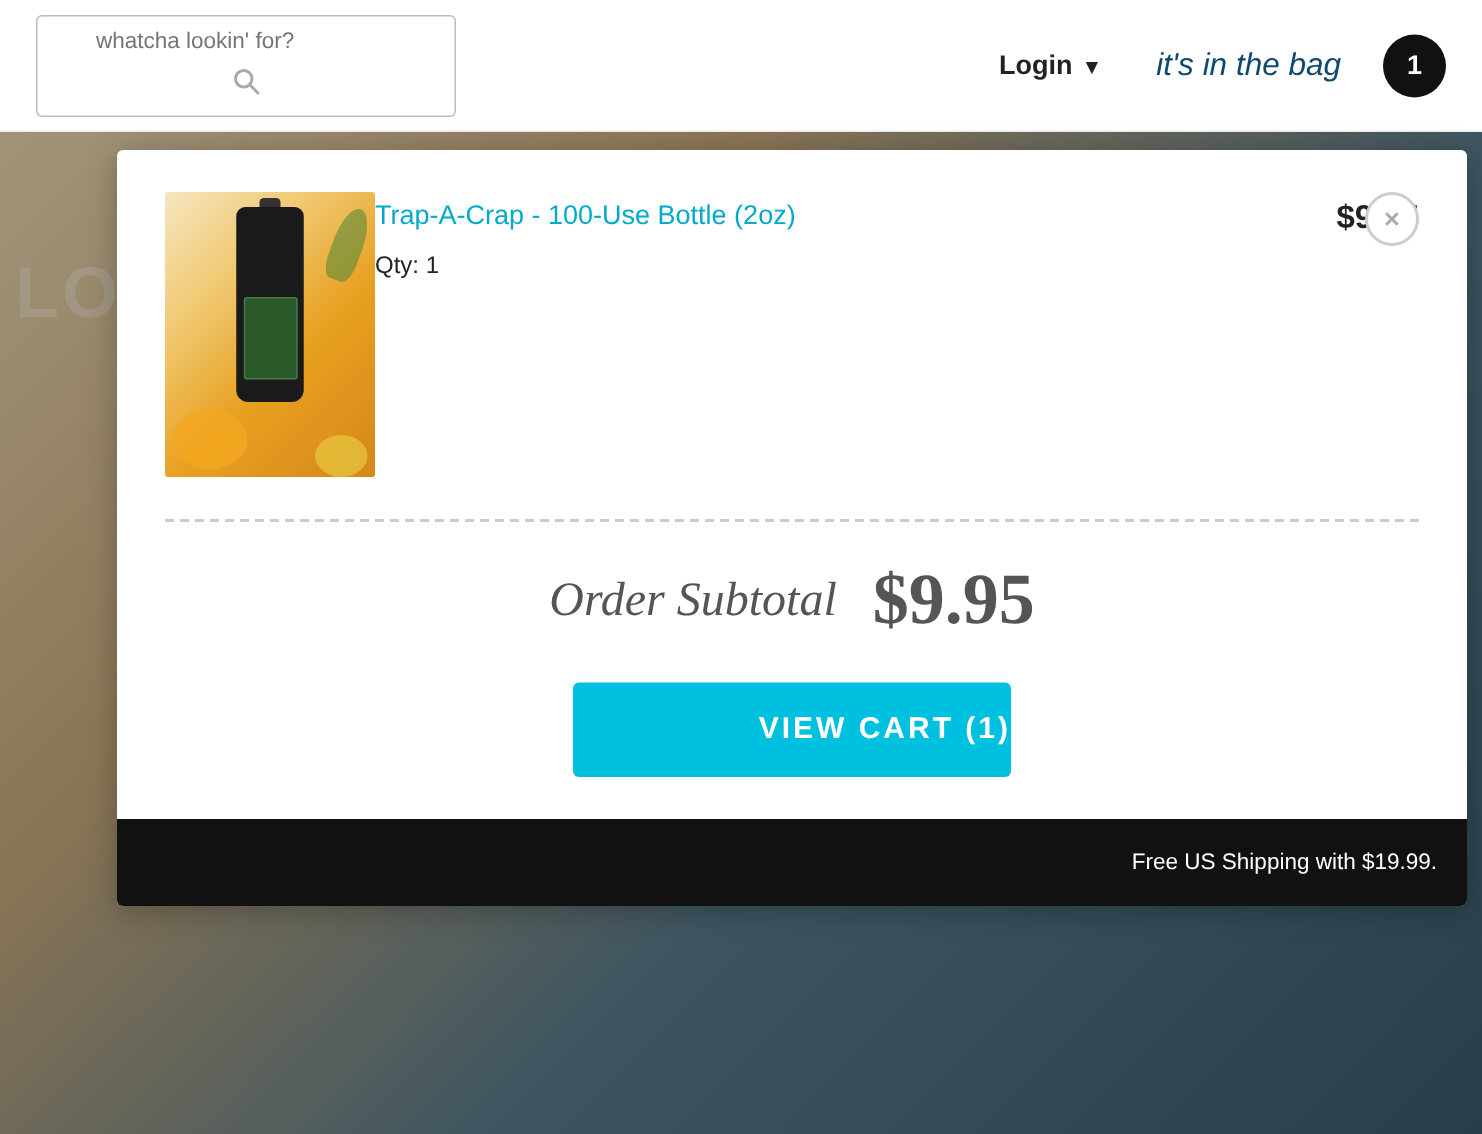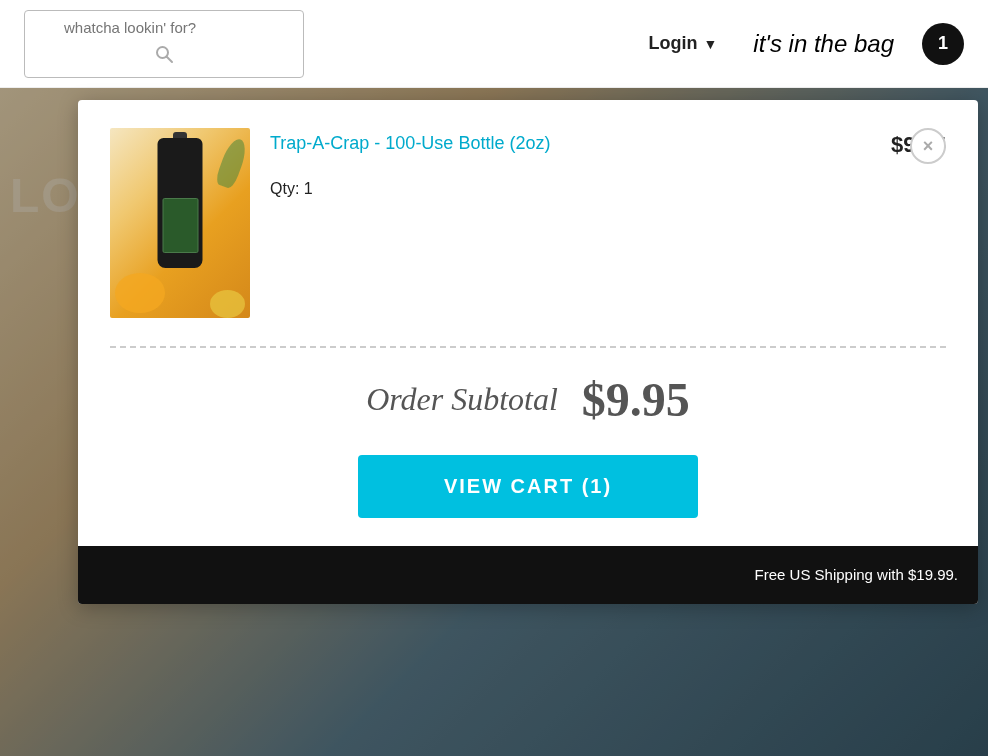--- a/index.html
+++ b/index.html
@@ -77,23 +77,23 @@
       background: none;
       border: none;
     }
 
     .chevron {
       font-size: 14px;
     }
 
     .bag-label {
       font-family: Arial, sans-serif;
-      font-size: 24px;
+      font-size: 21px;
       font-style: italic;
-      color: #000000;
+      color: #0c4a6e;
       font-weight: normal;
       margin-left: 16px;
     }
 
     .bag-count {
       width: 42px;
       height: 42px;
       background: #111;
       color: #fff;
       border-radius: 50%;
@@ -151,21 +151,20 @@
     }
 
     .cart-popup-inner {
       padding: 28px 32px 28px 32px;
     }
 
     
     .cart-item {
       display: flex;
       align-items: flex-start;
-      gap: 20px;
       position: relative;
     }
 
     .cart-item-image {
       width: 140px;
       height: 190px;
       background: linear-gradient(135deg, #f5e6c0 0%, #f0c870 30%, #e8a020 60%, #d4881a 100%);
       border-radius: 2px;
       position: relative;
       overflow: hidden;
@@ -258,21 +257,21 @@
       color: #00aacc;
       cursor: pointer;
       text-decoration: none;
       line-height: 1.3;
     }
 
     .cart-item-qty {
       font-family: Arial, sans-serif;
       font-size: 16px;
       color: #222;
-      margin-top: 25px;
+      margin-top: 14px;
     }
 
     .cart-item-price {
       font-family: Arial, sans-serif;
       font-size: 22px;
       font-weight: bold;
       color: #222;
       margin-top: 4px;
     }
 
@@ -320,32 +319,32 @@
     .subtotal-amount {
       font-family: Georgia, serif;
       font-size: 48px;
       font-weight: bold;
       color: #555;
     }
 
     
     .view-cart-btn {
       display: block;
-      width: 340px;
+      width: 292px;
       margin: 0 auto;
       background: #00c0e0;
       color: #fff;
       border: none;
       border-radius: 4px;
-      padding: 20px 16px;
+      padding: 20px 0;
       font-family: Arial, sans-serif;
       font-size: 20px;
       font-weight: bold;
       letter-spacing: 2px;
-      text-align: center;
+      text-align: right;
       cursor: pointer;
       text-transform: uppercase;
     }
 
     
     .shipping-footer {
       background: #111;
       padding: 20px;
       text-align: right;
     }

